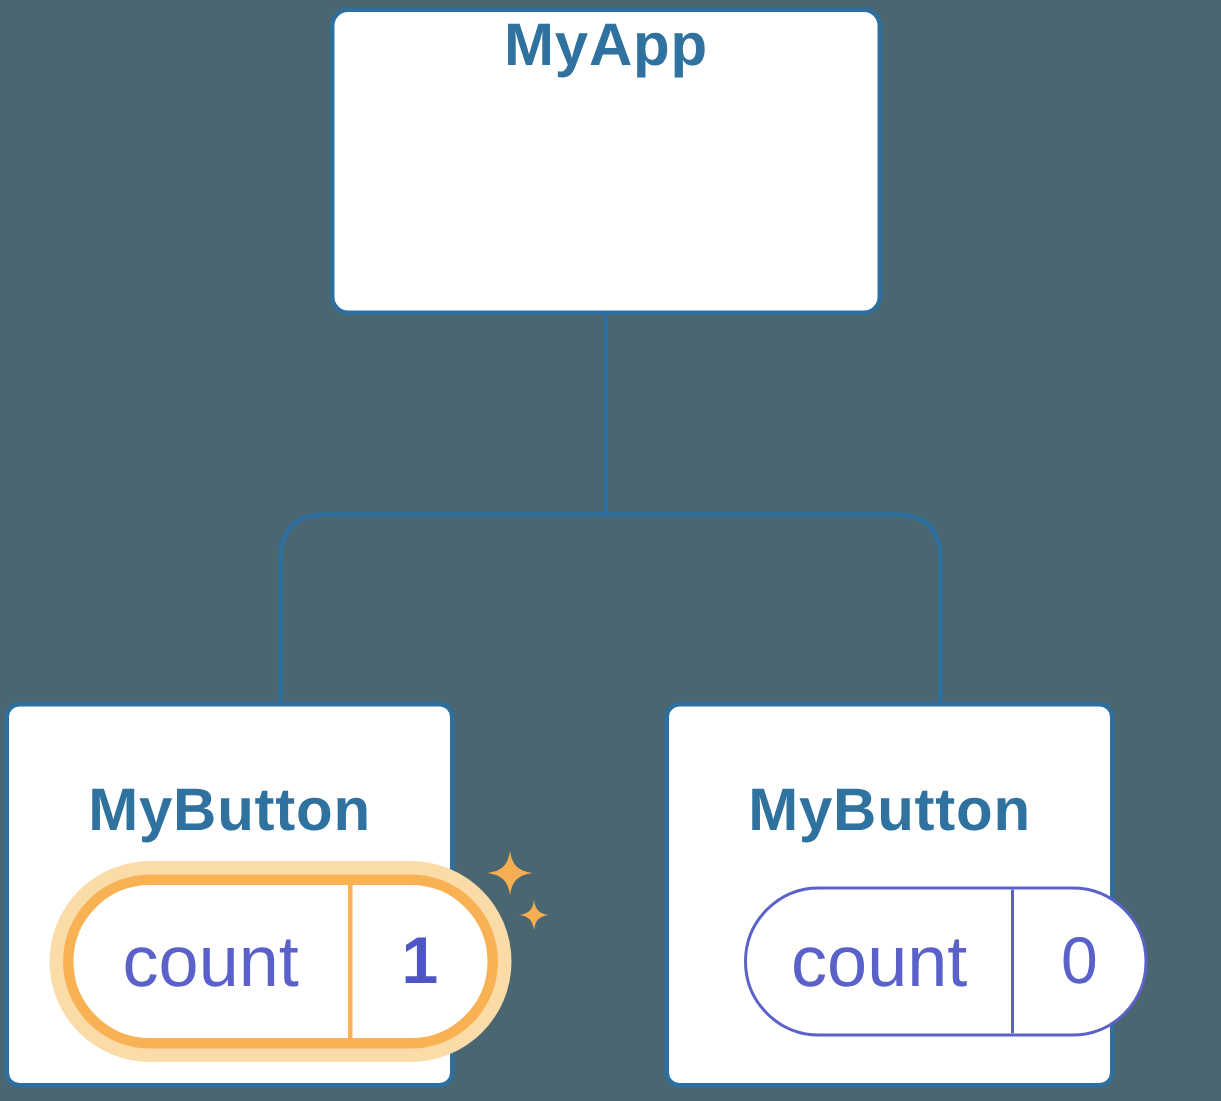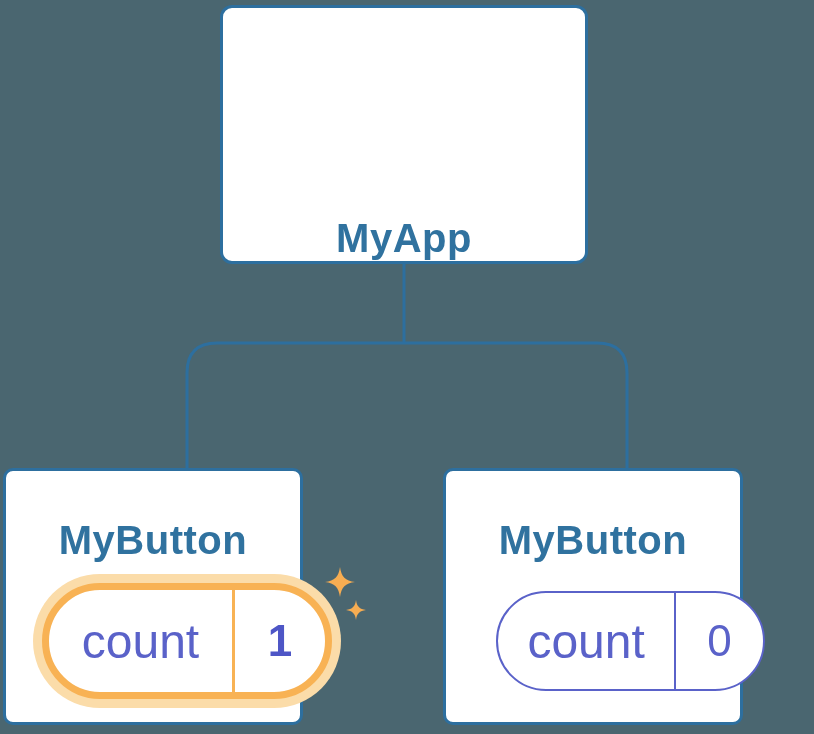--- a/index.html
+++ b/index.html
@@ -21,22 +21,22 @@
   }
   .canvas{position:absolute;inset:0;width:814px;height:734px;}
   .connector-svg{position:absolute;left:0;top:0;z-index:1;}
   .card{
     position:absolute;
     background:#ffffff;
     border:3px solid var(--line);
     border-radius:12px;
     z-index:2;
   }
-  .card-root{left:220px;top:5px;width:368px;height:259px;
-    display:flex;align-items:flex-end;justify-content:center;}
+  .card-root{left:220px;top:5px;width:368px;height:205px;
+    display:flex;align-items:flex-start;justify-content:center;}
   .card-child{width:300px;height:257px;top:468px;border-radius:10px;}
   .card-child-left{left:3px;}
   .card-child-right{left:443px;}
   .card-title{
     color:var(--title);
     font-size:40px;
     font-weight:700;
     letter-spacing:0.5px;
     text-align:center;
   }

